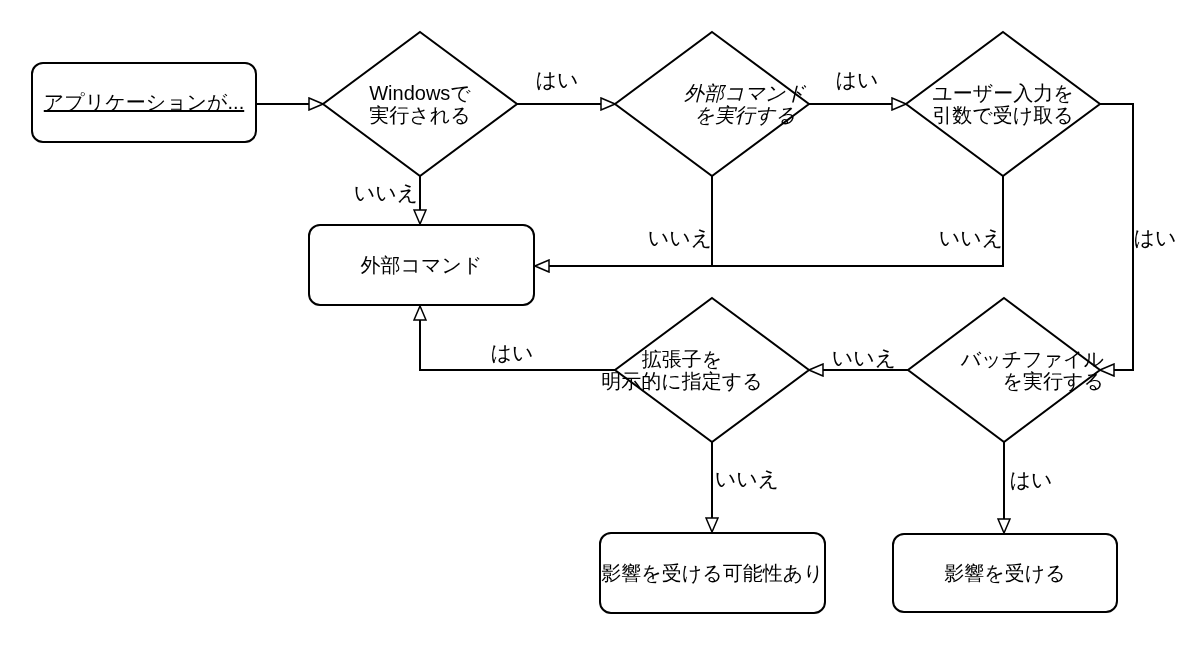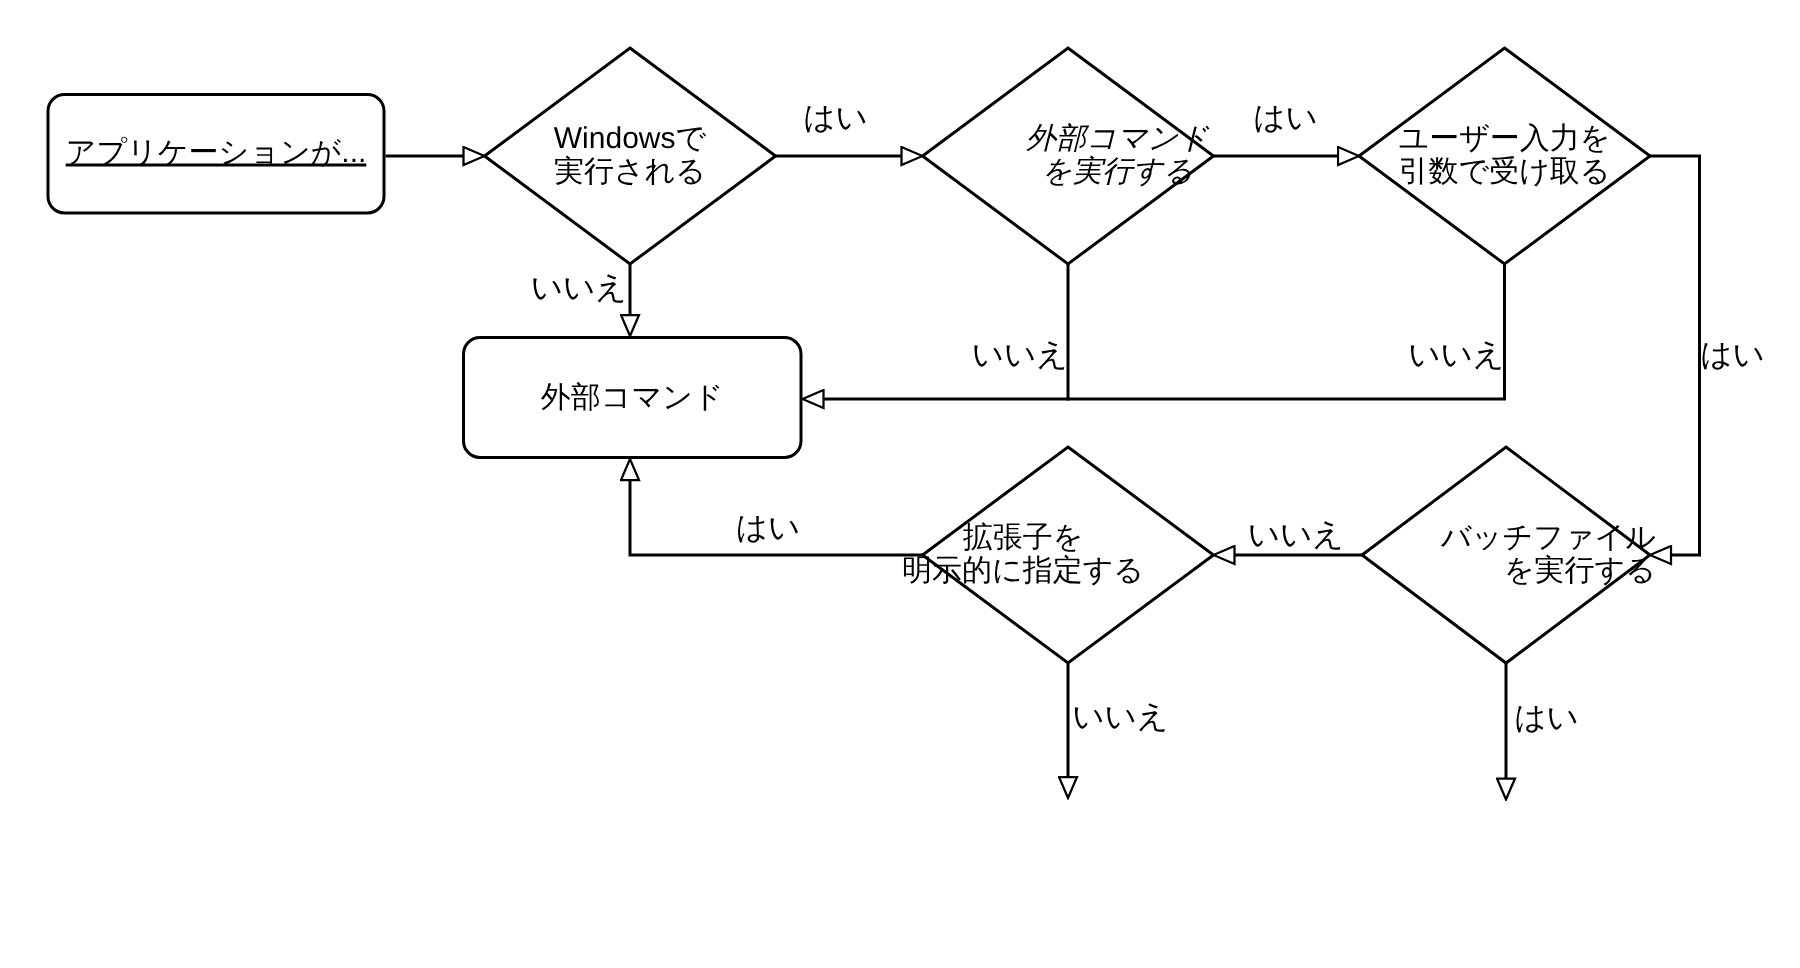--- a/index.html
+++ b/index.html
@@ -88,21 +88,23 @@
       <polygon points="1003,32 1100,104 1003,176 906,104"></polygon>
       <polygon points="712,298 809,370 712,442 615,370"></polygon>
       <polygon points="1004,298 1100,370 1004,442 908,370"></polygon>
     </g>
   </svg>
 
   <div class="node-rect" style="left:31px; top:62px; width:226px; height:81px;text-decoration:underline;">アプリケーションが...</div>
 
   <div class="node-rect" style="left:308px; top:224px; width:227px; height:82px;">外部コマンド</div>
 
+  <div class="node-rect" style="left:599px; top:532px; width:227px; height:82px;">影響を受ける可能性あり</div>
 
+  <div class="node-rect" style="left:892px; top:533px; width:226px; height:80px;">影響を受ける</div>
 
   <div class="diamond-label" style="left:420px; top:104px;">Windowsで
 実行される</div>
 
   <div class="diamond-label" style="left:745px; top:104px;font-style:italic;">外部コマンド
 を実行する</div>
 
   <div class="diamond-label" style="left:1003px; top:104px;font-family:Liberation Serif, serif;">ユーザー入力を
 引数で受け取る</div>
 

